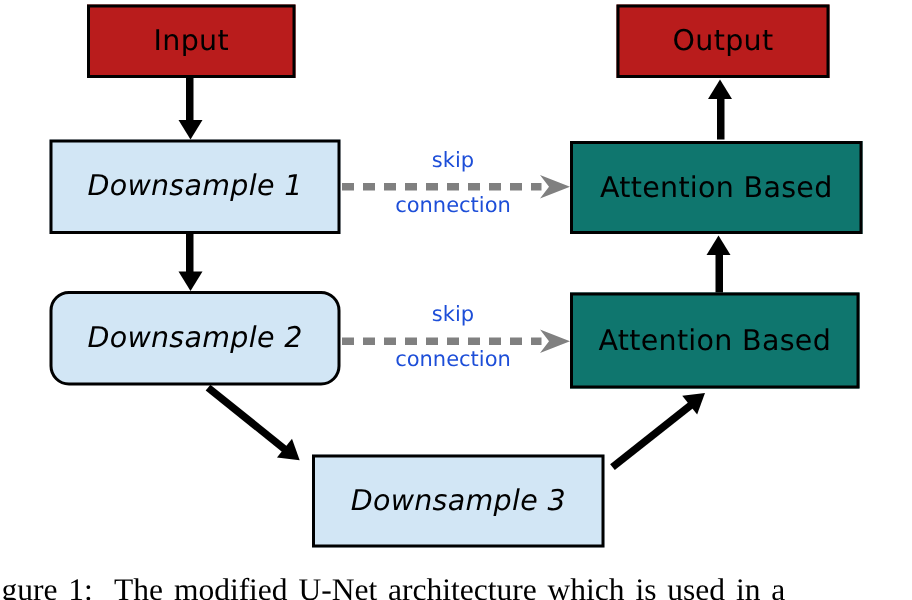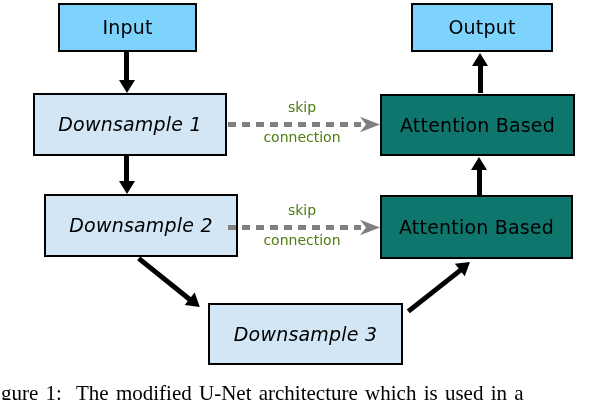--- a/index.html
+++ b/index.html
@@ -7,27 +7,27 @@
     position:relative; width:608px; height:400px; overflow:hidden;
     background:#ffffff; font-family:"DejaVu Sans", sans-serif;
   }
   
   .node {
     position:absolute; box-sizing:border-box; border:2px solid #000000;
     display:flex; flex-direction:column; align-items:center; justify-content:center;
     text-align:center; color:#000000; font-size:19px; letter-spacing:0.2px;
     line-height:27px;
   }
-  .io   { background:#7dd3fc; }
+  .io   { background:#b91c1c; }
   .down { background:#D2E6F5;font-style:italic; }
   .up   { background:#0f766e; }
   #n-input  { left:58px;  top:3px;   width:139px; height:49px; }
   #n-output { left:411px; top:3px;   width:142px; height:49px; }
   #n-ds1 { left:33px;  top:93px;  width:194px; height:63px; }
-  #n-ds2 { left:44px;  top:194px; width:194px; height:63px; }
+  #n-ds2 { left:33px;  top:194px; width:194px; height:63px;border-radius:13px; }
   #n-ds3 { left:208px; top:303px; width:195px; height:62px; }
   #n-up2 { left:380px; top:94px;  width:195px; height:62px; }
   #n-up1 { left:380px; top:195px; width:193px; height:64px; }
   
   .arrow { position:absolute; height:16px; transform-origin:0 8px; }
   .arrow .shaft {
     position:absolute; left:0; top:5.5px; height:5px; background:#000000;
   }
   .arrow .head {
     position:absolute; right:0; top:0; width:0; height:0;
@@ -37,21 +37,21 @@
   
   .dashes {
     position:absolute; height:5px;
     background:repeating-linear-gradient(to right, #808080 0 8px, transparent 8px 14px);
   }
   .ghead {
     position:absolute; width:20px; height:17px; background:#808080;
     clip-path:polygon(0 4%, 100% 50%, 0 96%, 30% 50%);
   }
   .skip-label {
-    position:absolute; width:120px; text-align:center; color:#4d7c0f;
+    position:absolute; width:120px; text-align:center; color:#1d4ed8;
     font-size:14px; line-height:18px;
   }
   
   .caption {
     position:absolute; left:1px; top:381px; width:740px;
     font-family:"Liberation Serif", serif; font-size:21px; line-height:24px;
     color:#000000; white-space:pre; word-spacing:2px;
   }
 </style>
 </head>

